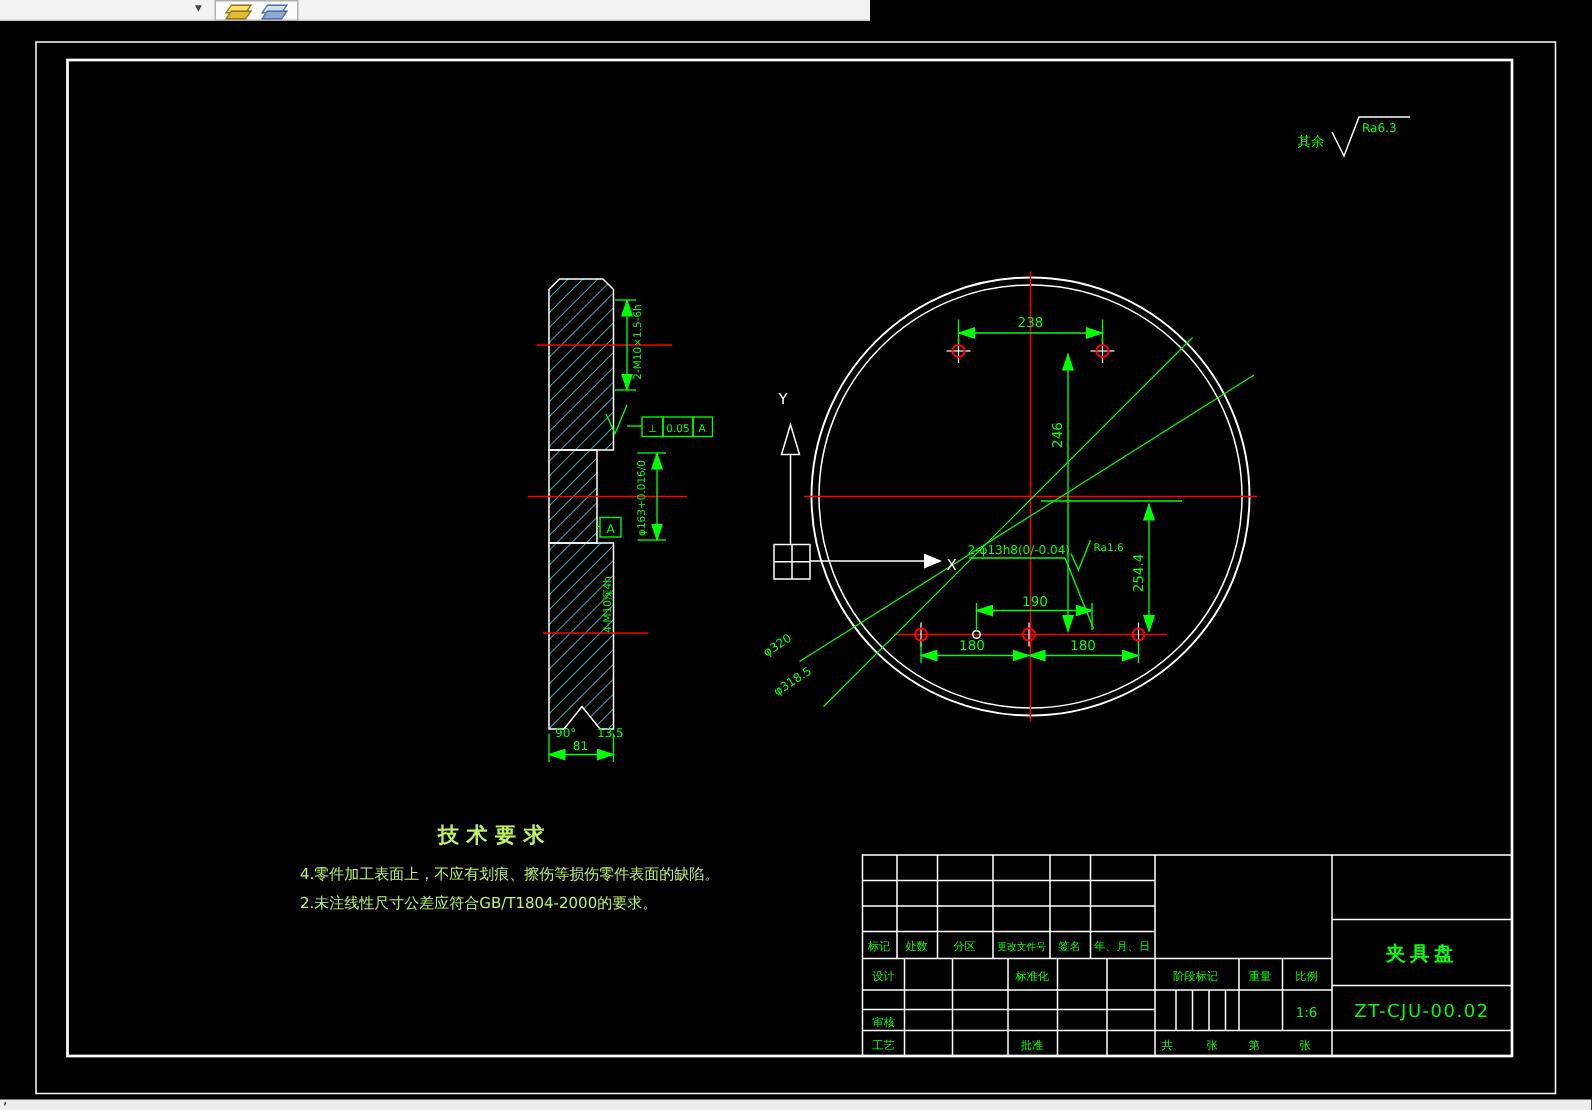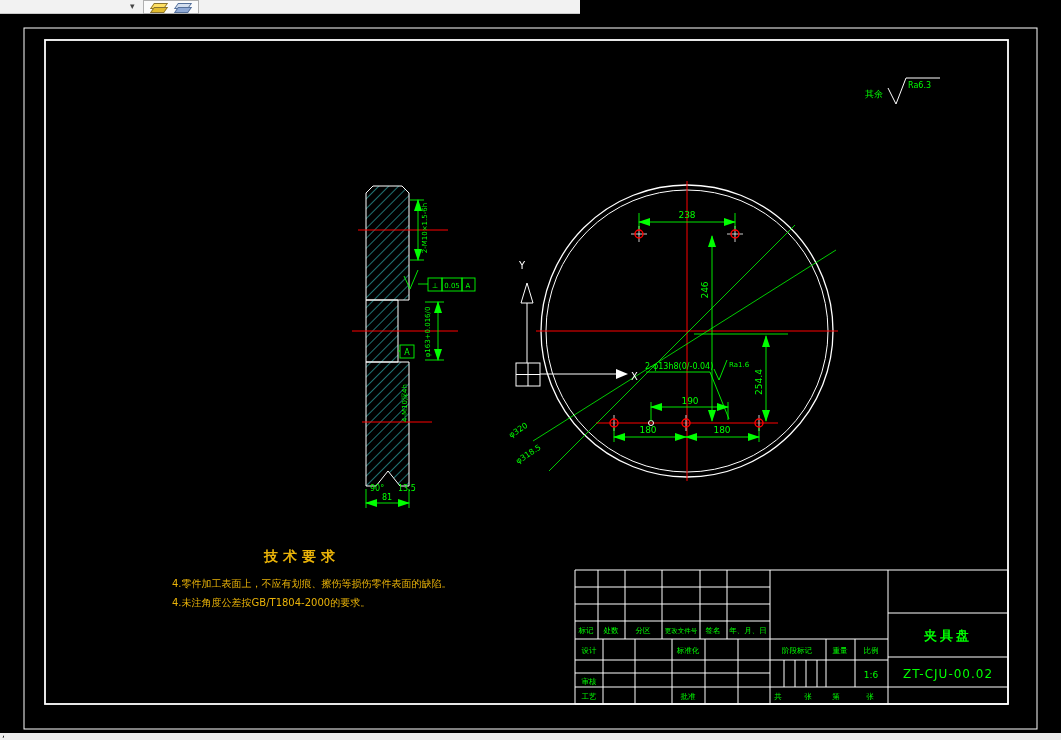--- a/index.html
+++ b/index.html
@@ -23,21 +23,21 @@
   svg#dwg{position:absolute;left:0;top:0}
   svg text{font-family:"DejaVu Sans",sans-serif}
   .dimt{fill:#00ff00;font-size:8px}
   .dimt7{fill:#00ff00;font-size:7px}
   .wt{fill:#ffffff;font-size:10px}
   .tbl{fill:#00ff00;font-size:7.5px}
   .tbl9{fill:#00ff00;font-size:9px}
   .name{fill:#00ff00;font-size:13px;font-weight:bold;letter-spacing:3px}
   .dno{fill:#00ff00;font-size:12px;letter-spacing:1px}
   
-  #techreq{left:172px;top:548px;width:290px;color:#eab308}
+  #techreq{left:200px;top:548px;width:290px;color:#bef264}
   #tr-title{font-size:14px;font-weight:bold;letter-spacing:5px;margin-left:92px;margin-bottom:8px}
   .tr-item{font-size:10px;line-height:19px;white-space:nowrap}
 </style>
 </head>
 <body>
 
 <div id="toolbar" class="abs">
   <span id="ddarrow" class="abs">▾</span>
   <div id="iconbox" class="abs">
     <span class="lic y" style="left:6px">
@@ -226,17 +226,17 @@
     <text x="836" y="699" class="tbl" text-anchor="middle">第</text>
     <text x="870" y="699" class="tbl" text-anchor="middle">张</text>
     <text x="948" y="640" class="name" text-anchor="middle">夹具盘</text>
     <text x="948" y="678" class="dno" text-anchor="middle">ZT-CJU-00.02</text>
   </g>
 </svg>
 
 <div id="techreq" class="abs">
   <div id="tr-title">技术要求</div>
   <div class="tr-item">4.零件加工表面上，不应有划痕、擦伤等损伤零件表面的缺陷。</div>
-  <div class="tr-item">4.未注角度公差按GB/T1804-2000的要求。</div>
+  <div class="tr-item">2.未注线性尺寸公差应符合GB/T1804-2000的要求。</div>
 </div>
 
 <div id="statusbar" class="abs"></div>
 <span id="prompt" class="abs">,</span>
 
 </body></html>

